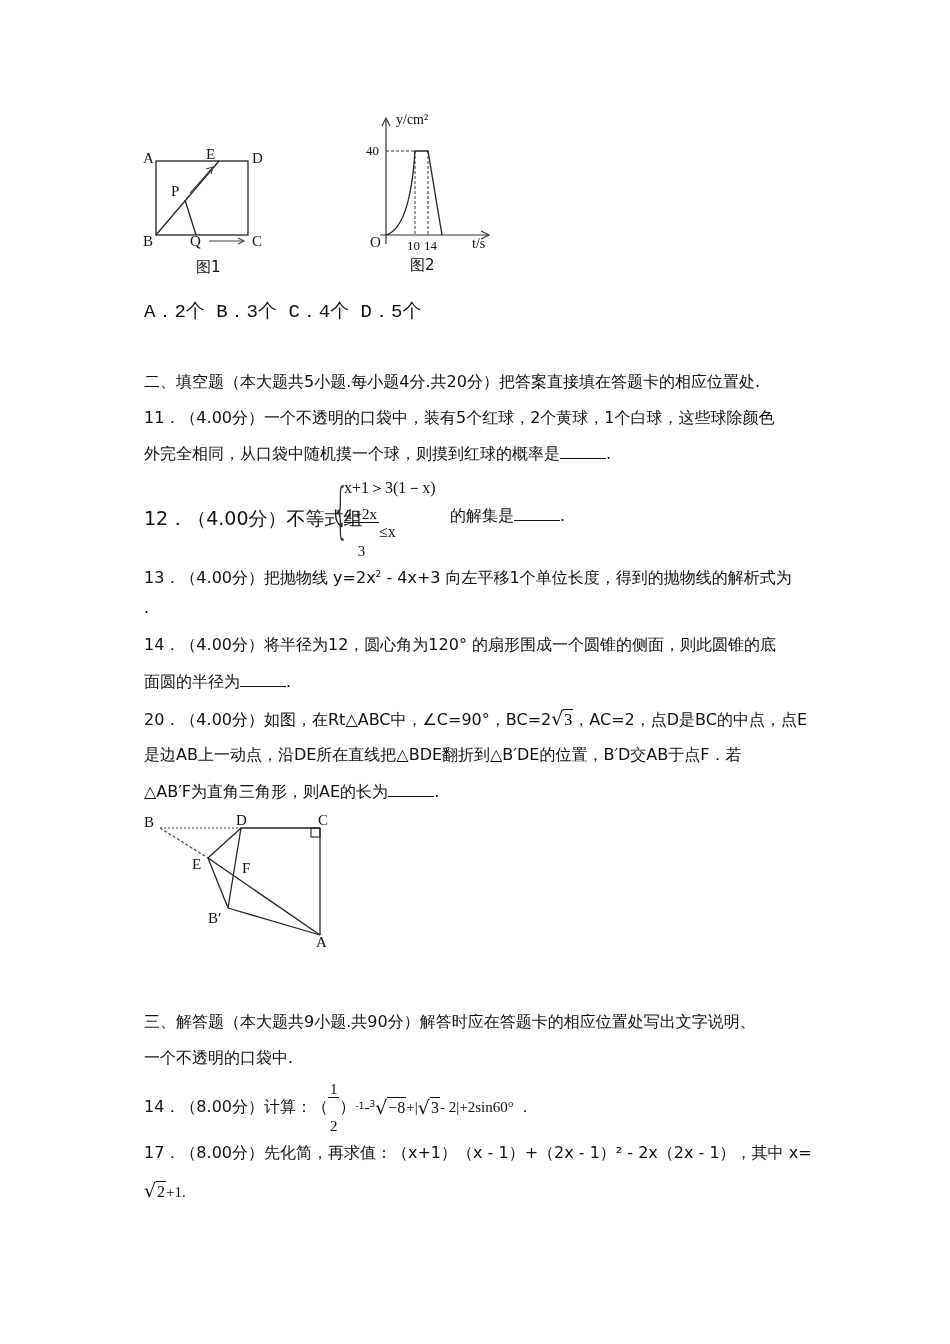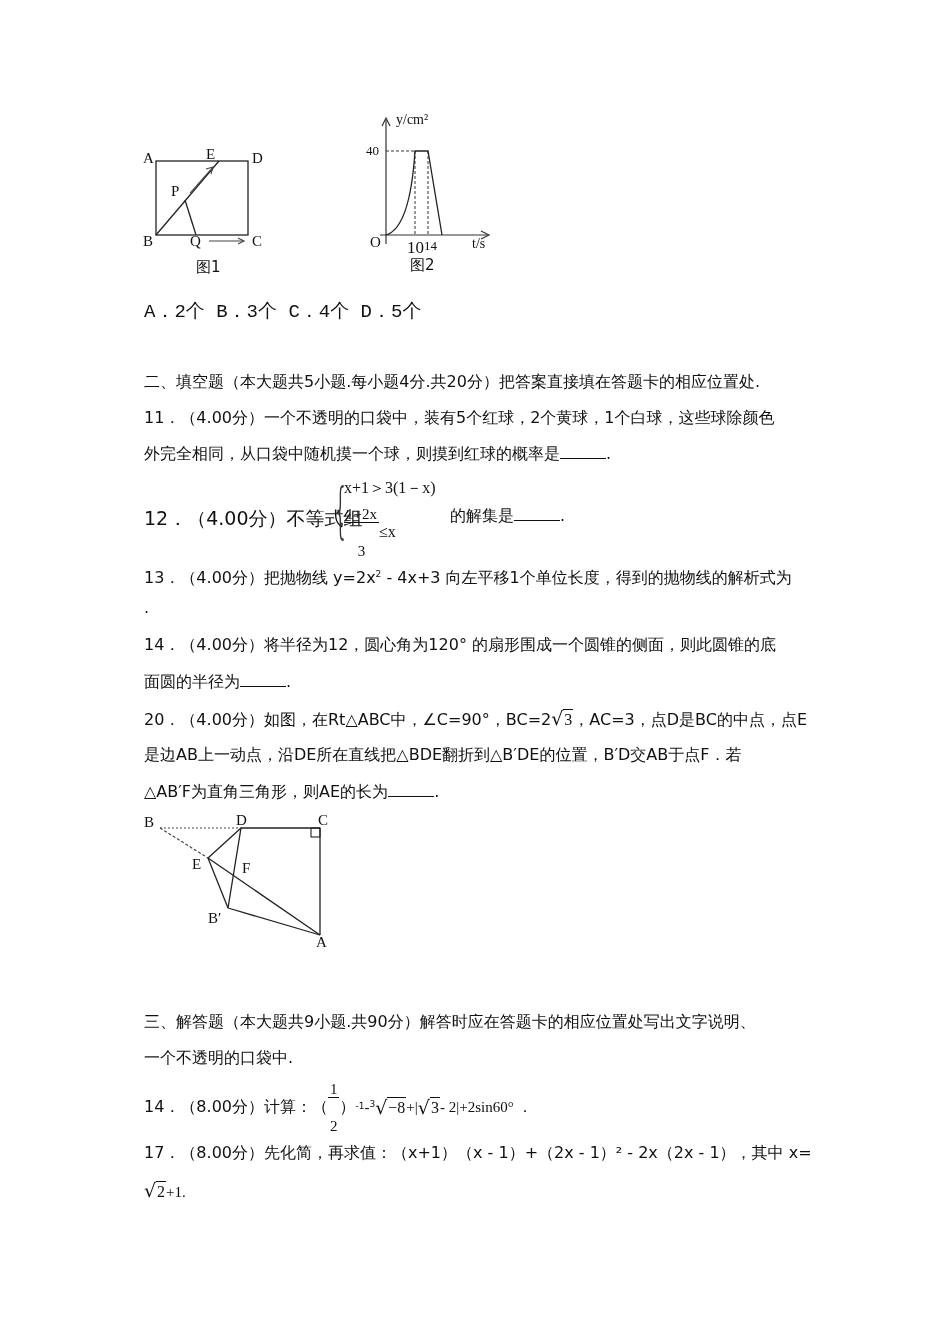--- a/index.html
+++ b/index.html
@@ -50,21 +50,21 @@
 
     <line x1="26" y1="41" x2="55" y2="41" stroke="#333" stroke-dasharray="3,2" stroke-width="1"></line>
     <line x1="55" y1="41" x2="55" y2="125" stroke="#333" stroke-dasharray="3,2" stroke-width="1"></line>
     <line x1="68" y1="41" x2="68" y2="125" stroke="#333" stroke-dasharray="3,2" stroke-width="1"></line>
 
     <path d="M26,125 Q50,118 55,41 L68,41 L82,125" fill="none" stroke="#222" stroke-width="1.3"></path>
   </svg>
   <span class="fig-label" style="left:36px;top:2px;font-size:14px">y/cm²</span>
   <span class="abs num" style="left:6px;top:33px;font-size:13px">40</span>
   <span class="fig-label" style="left:10px;top:124px">O</span>
-  <span class="abs num" style="left:47px;top:128px;font-size:17px">10</span>
+  <span class="abs num" style="left:47px;top:128px;font-size:13px">10</span>
   <span class="abs num" style="left:64px;top:128px;font-size:13px">14</span>
   <span class="fig-label" style="left:112px;top:126px;font-size:14px">t/s</span>
   <span class="cap" style="left:50px;top:146px">图2</span>
 </div>
 
 <div class="line num" style="top:302px;font-size:19px;font-family:Liberation Mono, monospace">A．2个  B．3个  C．4个  D．5个</div>
 
 <div class="line" style="top:372px">二、填空题（本大题共5小题.每小题4分.共20分）把答案直接填在答题卡的相应位置处.</div>
 
 <div class="line" style="top:408px">11．（4.00分）一个不透明的口袋中，装有5个红球，2个黄球，1个白球，这些球除颜色</div>
@@ -91,21 +91,21 @@
   <span>13．（4.00分）把抛物线 y=2x</span><sup>2</sup><span> - 4x+3 向左平移1个单位长度，得到的抛物线的解析式为</span>
 </div>
 <div class="line" style="top:598px">.</div>
 
 <div class="line" style="top:635px">14．（4.00分）将半径为12，圆心角为120° 的扇形围成一个圆锥的侧面，则此圆锥的底</div>
 <div class="line" style="top:672px">
   <span>面圆的半径为</span><span class="blank"></span><span>.</span>
 </div>
 
 <div class="line" style="top:708px">
-  <span>20．（4.00分）如图，在Rt△ABC中，∠C=90°，BC=2</span><span class="rad">√</span><span class="sqrt">3</span><span>，AC=3，点D是BC的中点，点E</span>
+  <span>20．（4.00分）如图，在Rt△ABC中，∠C=90°，BC=2</span><span class="rad">√</span><span class="sqrt">3</span><span>，AC=2，点D是BC的中点，点E</span>
 </div>
 <div class="line" style="top:745px">是边AB上一动点，沿DE所在直线把△BDE翻折到△B′DE的位置，B′D交AB于点F．若</div>
 <div class="line" style="top:782px">
   <span>△AB′F为直角三角形，则AE的长为</span><span class="blank"></span><span>.</span>
 </div>
 
 <div class="abs" style="left:140px;top:810px;width:200px;height:145px;">
   <svg width="200" height="145" style="position:absolute;left:0;top:0;">
     <line x1="20" y1="18" x2="101" y2="18" stroke="#444" stroke-dasharray="2,2" stroke-width="1.2"></line>
     <line x1="20" y1="18" x2="68" y2="48" stroke="#444" stroke-dasharray="3,2" stroke-width="1.2"></line>

